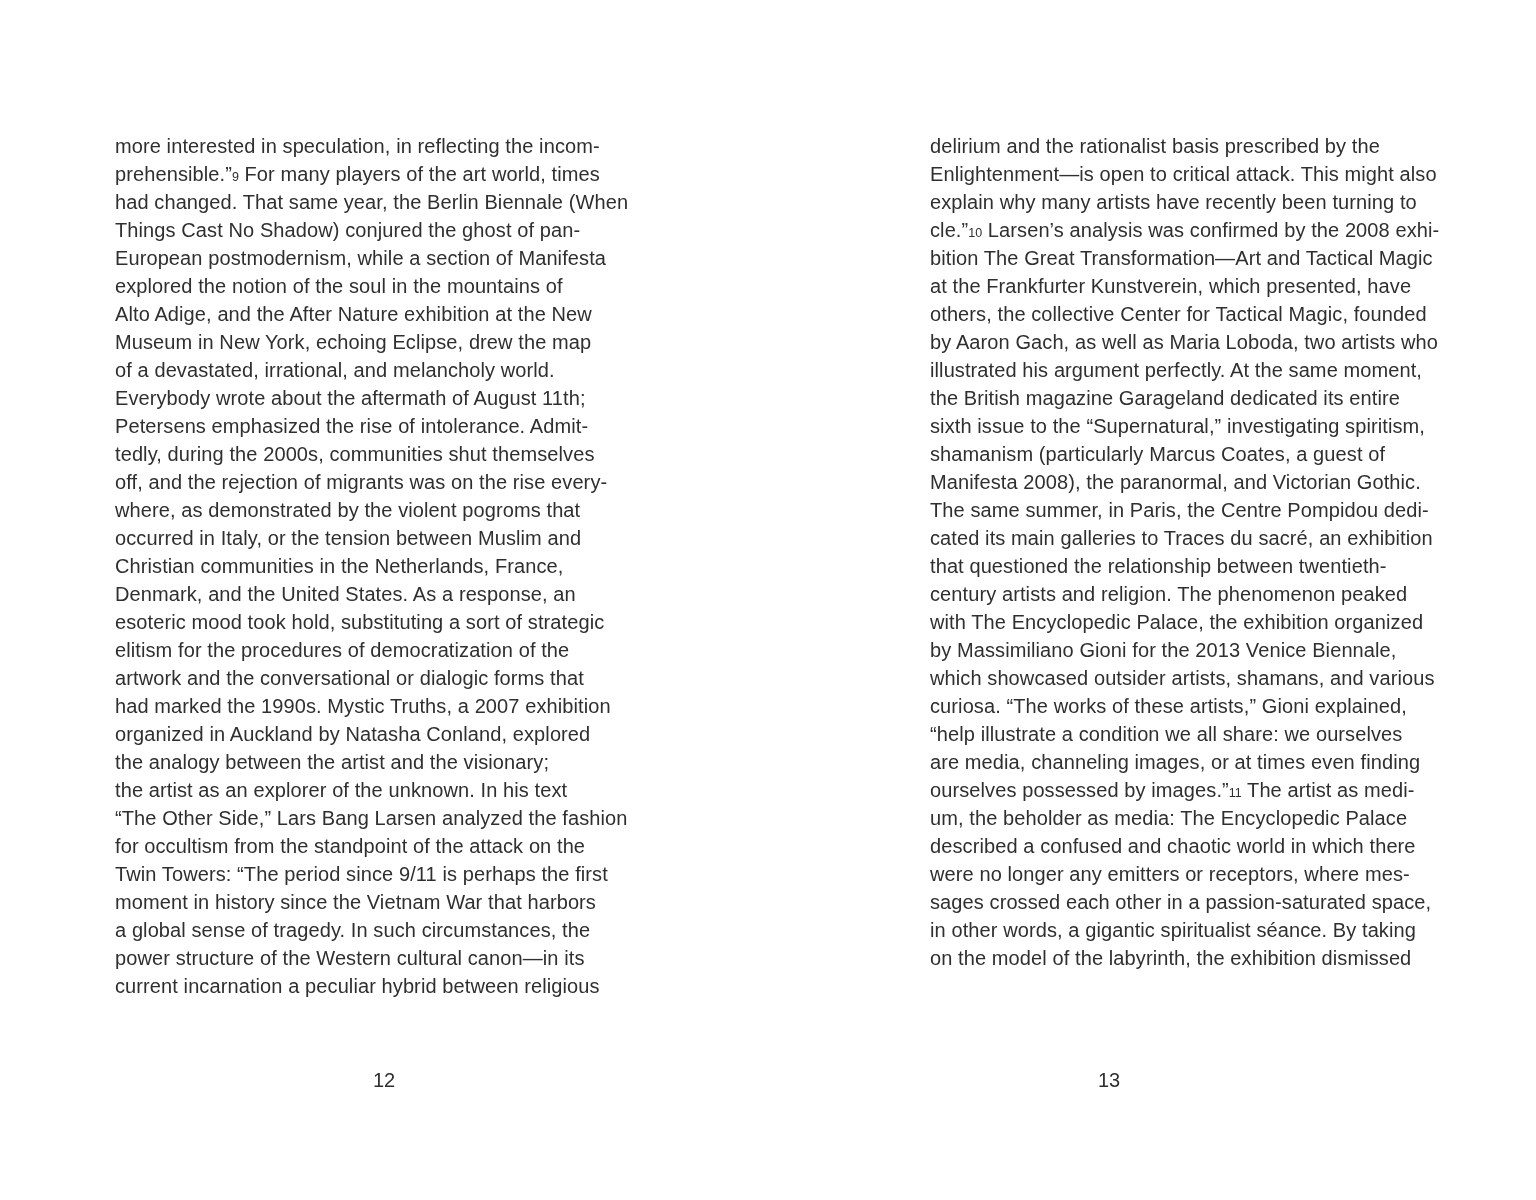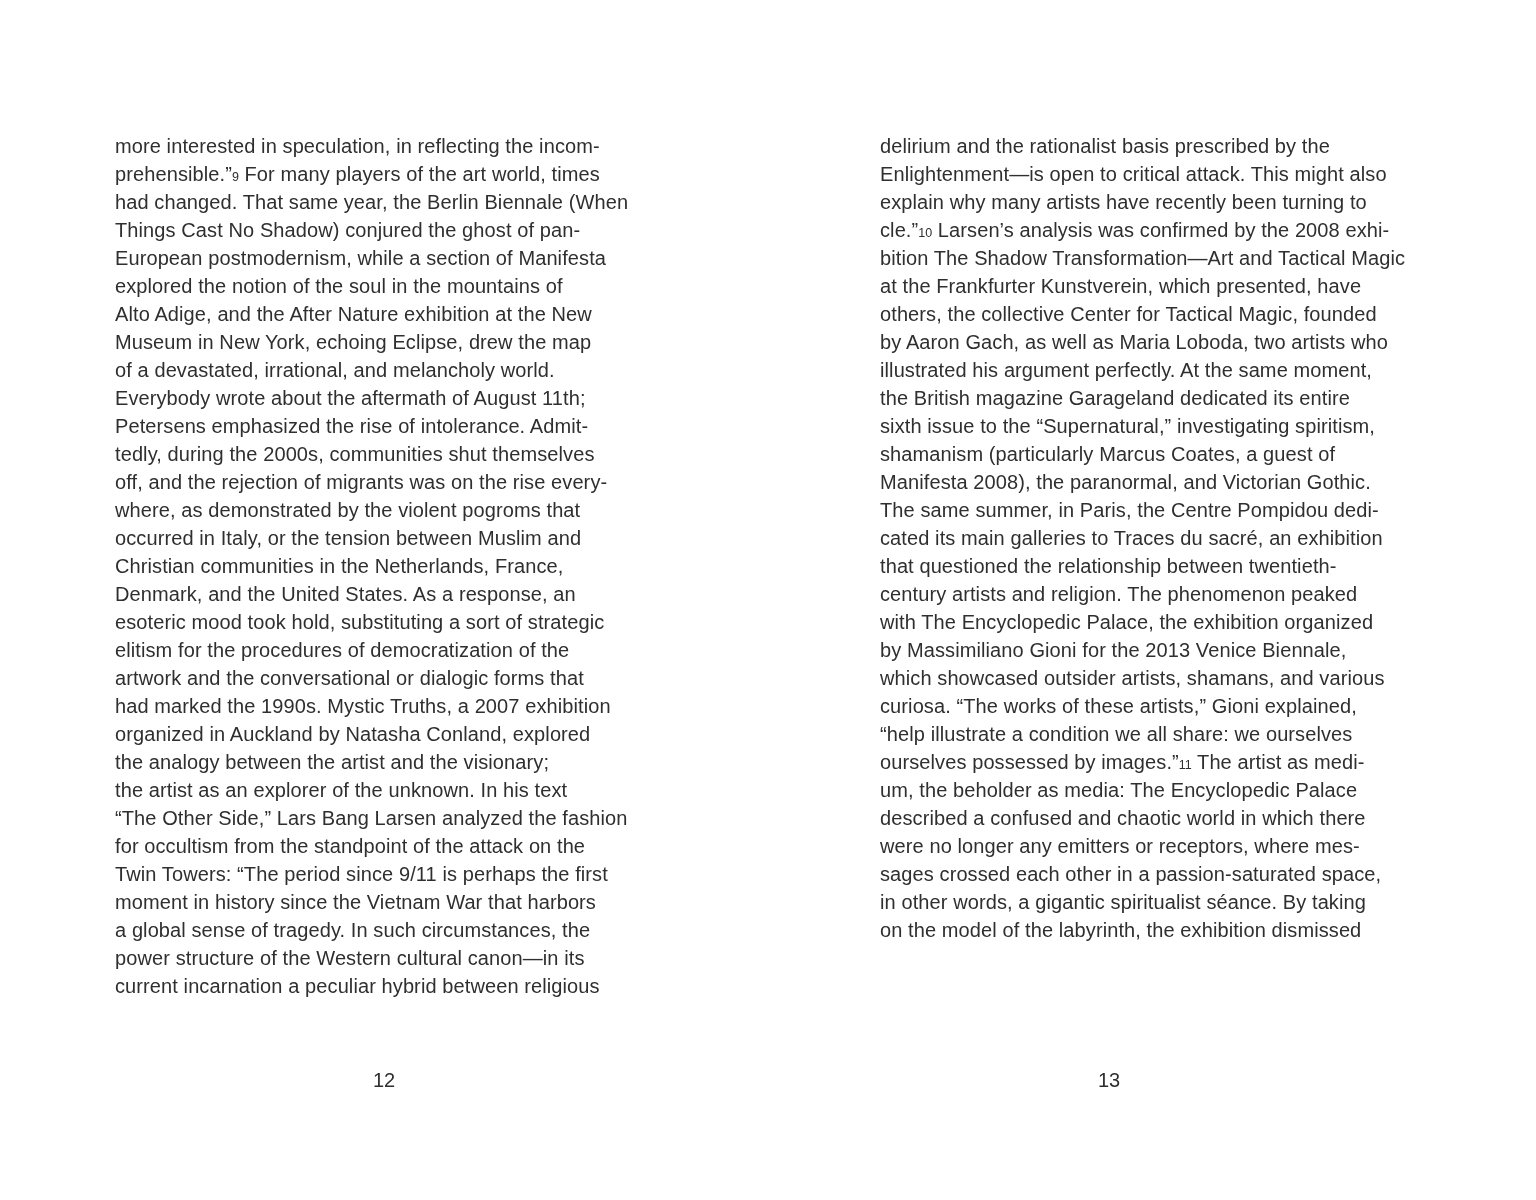--- a/index.html
+++ b/index.html
@@ -17,21 +17,21 @@
   .text-column {
     position: absolute;
     top: 108px;
     font-size: 20px;
     line-height: 28px;
     letter-spacing: 0.1px;
     white-space: nowrap;
     margin-top: 24px;
   }
   .text-column.left  { left: 115px; }
-  .text-column.right { left: 880px; }
+  .text-column.right { left: 930px; }
   .line { height: 28px; }
   .it { }
   .fn { font-size: 12.5px; letter-spacing: 0; }
   .page-number {
     position: absolute;
     top: 1069px;
     font-size: 20px;
     transform: translateX(-50%);
   }
   .pn-left  { left: 384px; }
@@ -77,38 +77,39 @@
       </div>
     <div class="page-number pn-left">12</div>
   </section>
 
   <section class="page">
     <div class="text-column right">
         <div class="line"><span>delirium and the rationalist basis prescribed by the</span></div>
         <div class="line"><span>Enlightenment—is open to critical attack. This might also</span></div>
         <div class="line"><span>explain why many artists have recently been turning to</span></div>
         <div class="line"><span>cle.”</span><span class="fn">10</span><span> Larsen’s analysis was confirmed by the 2008 exhi-</span></div>
-        <div class="line"><span>bition </span><span class="it">The Shadow Transformation—Art and Tactical Magic</span></div>
+        <div class="line"><span>bition </span><span class="it">The Great Transformation—Art and Tactical Magic</span></div>
         <div class="line"><span>at the Frankfurter Kunstverein, which presented, have</span></div>
         <div class="line"><span>others, the collective Center for Tactical Magic, founded</span></div>
         <div class="line"><span>by Aaron Gach, as well as Maria Loboda, two artists who</span></div>
         <div class="line"><span>illustrated his argument perfectly. At the same moment,</span></div>
         <div class="line"><span>the British magazine </span><span class="it">Garageland</span><span> dedicated its entire</span></div>
         <div class="line"><span>sixth issue to the “Supernatural,” investigating spiritism,</span></div>
         <div class="line"><span>shamanism (particularly Marcus Coates, a guest of</span></div>
         <div class="line"><span>Manifesta 2008), the paranormal, and Victorian Gothic.</span></div>
         <div class="line"><span>The same summer, in Paris, the Centre Pompidou dedi-</span></div>
         <div class="line"><span>cated its main galleries to </span><span class="it">Traces du sacré</span><span>, an exhibition</span></div>
         <div class="line"><span>that questioned the relationship between twentieth-</span></div>
         <div class="line"><span>century artists and religion. The phenomenon peaked</span></div>
         <div class="line"><span>with </span><span class="it">The Encyclopedic Palace</span><span>, the exhibition organized</span></div>
         <div class="line"><span>by Massimiliano Gioni for the 2013 Venice Biennale,</span></div>
         <div class="line"><span>which showcased outsider artists, shamans, and various</span></div>
         <div class="line"><span class="it">curiosa</span><span>. “The works of these artists,” Gioni explained,</span></div>
         <div class="line"><span>“help illustrate a condition we all share: we ourselves</span></div>
+        <div class="line"><span>are media, channeling images, or at times even finding</span></div>
         <div class="line"><span>ourselves possessed by images.”</span><span class="fn">11</span><span> The artist as </span><span class="it">medi-</span></div>
         <div class="line"><span class="it">um</span><span>, the beholder as </span><span class="it">media</span><span>: </span><span class="it">The Encyclopedic Palace</span></div>
         <div class="line"><span>described a confused and chaotic world in which there</span></div>
         <div class="line"><span>were no longer any emitters or receptors, where mes-</span></div>
         <div class="line"><span>sages crossed each other in a passion-saturated space,</span></div>
         <div class="line"><span>in other words, </span><span class="it">a gigantic spiritualist séance</span><span>. By taking</span></div>
         <div class="line"><span>on the model of the labyrinth, the exhibition dismissed</span></div>
       </div>
     <div class="page-number pn-right">13</div>
   </section>

